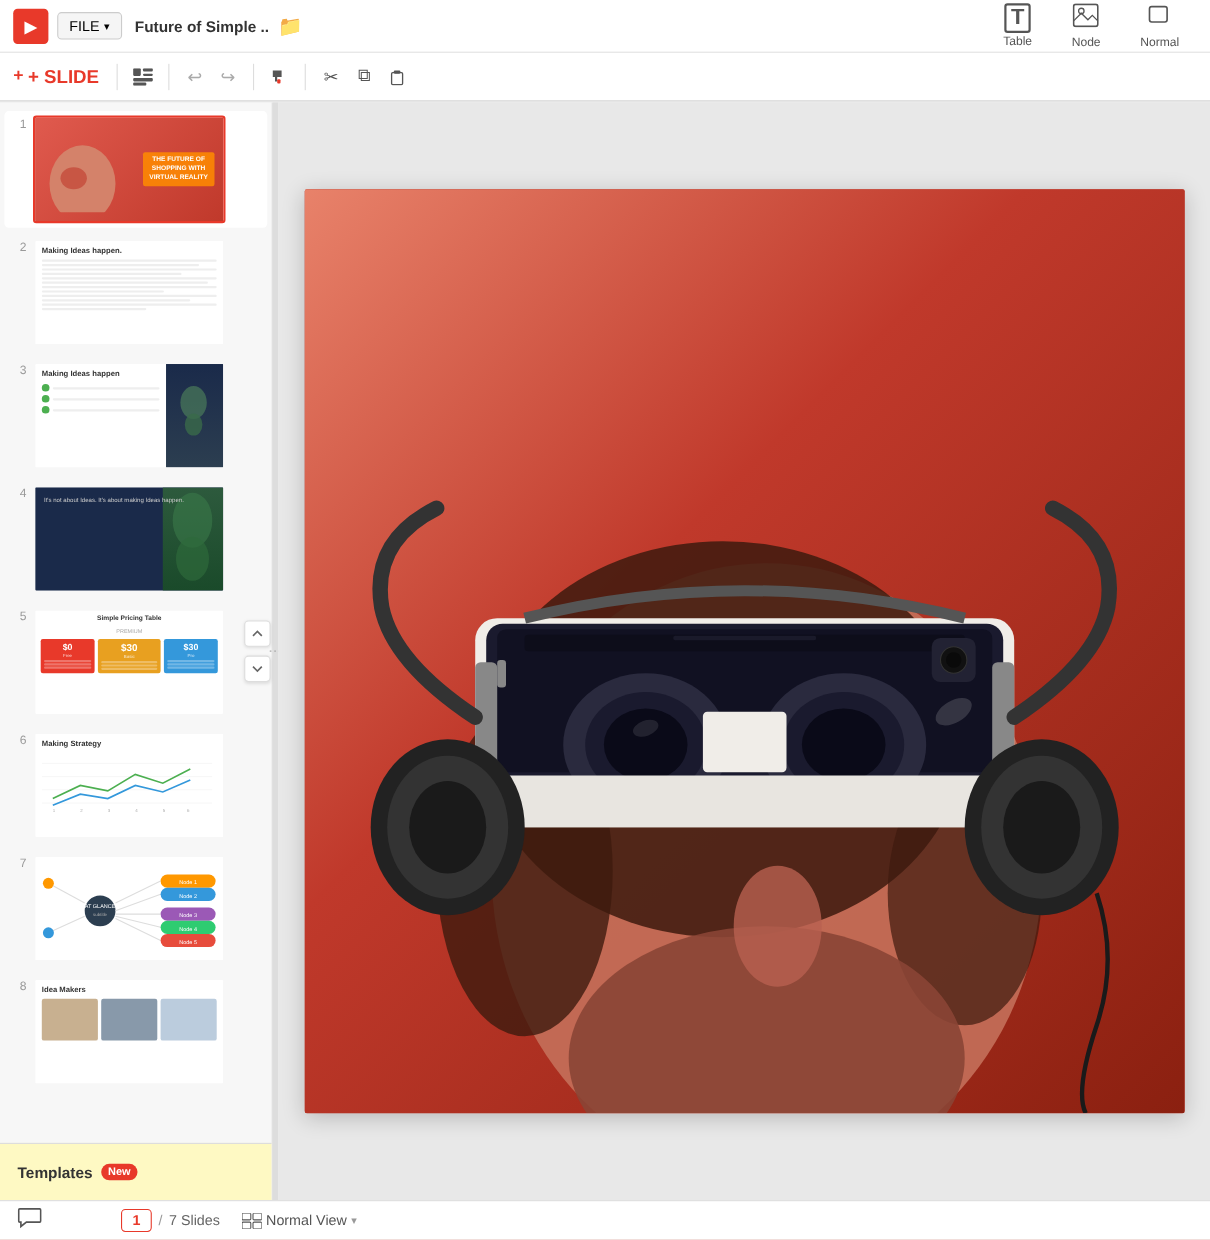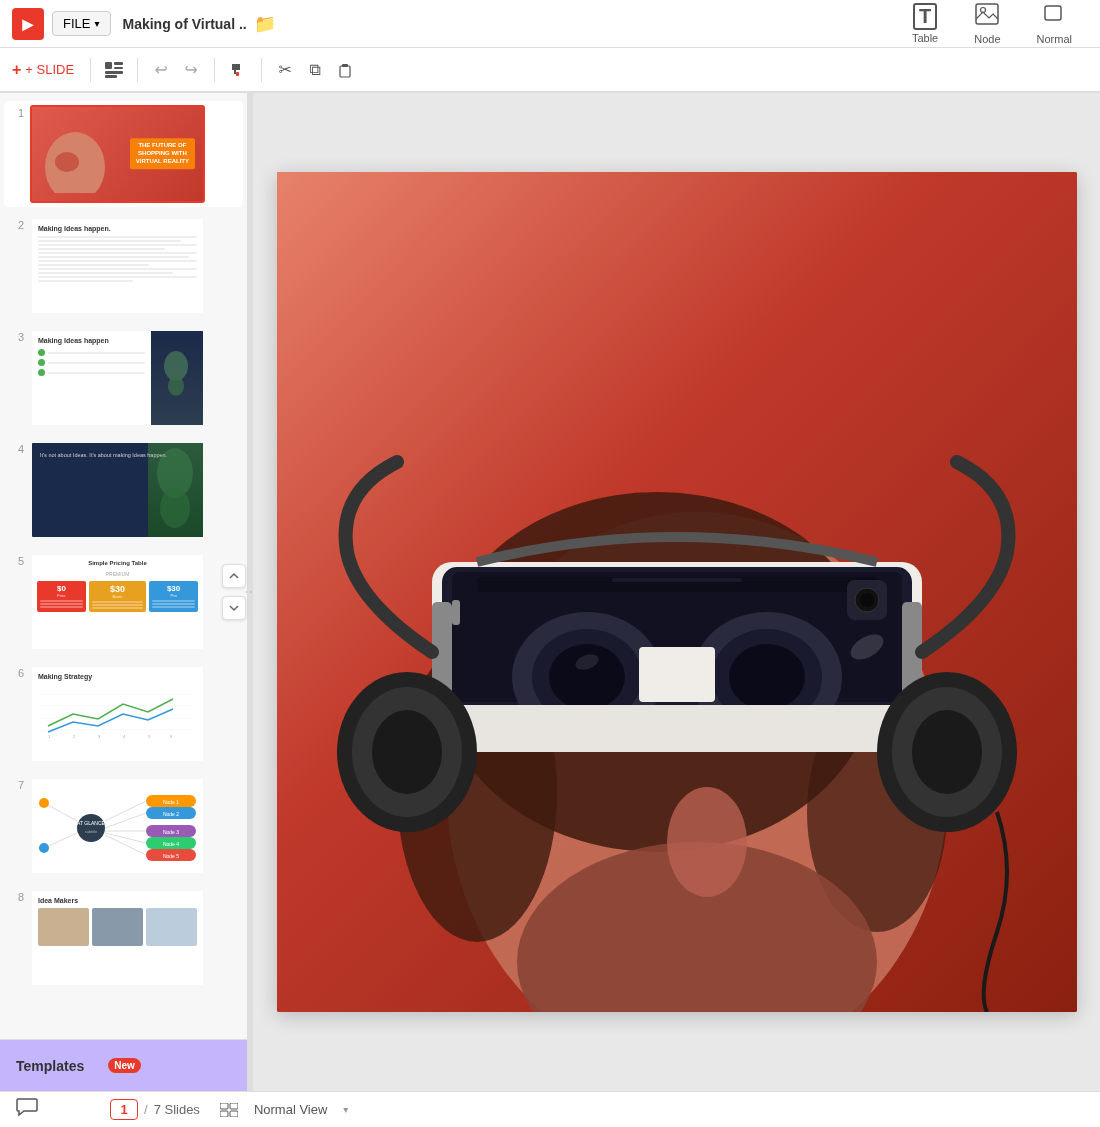--- a/index.html
+++ b/index.html
@@ -82,22 +82,22 @@
       background: linear-gradient(135deg, #e05a4e 0%, #c0392b 100%);
     }
     .thumb-1-text {
       position: absolute; right: 8px; top: 50%; transform: translateY(-50%);
       background: rgba(255,140,0,0.85); padding: 4px 6px; border-radius: 2px;
       font-size: 6px; color: white; font-weight: bold; text-align: center; line-height: 1.3;
     }
 
     
     .templates-footer {
-      height: 52px; background: #c4b5fd; border-top: 1px solid #ddd;
-      display: flex; align-items: center; padding: 0 16px; gap: 24px;
+      height: 52px; background: #fef9c3; border-top: 1px solid #ddd;
+      display: flex; align-items: center; padding: 0 16px; gap: 8px;
       flex-shrink: 0; cursor: pointer;
     }
     .templates-label { font-size: 14px; font-weight: 600; color: #333; }
     .new-badge {
       background: #e8392a; color: white; font-size: 10px; font-weight: 600;
       padding: 2px 6px; border-radius: 10px;
     }
 
     
     .canvas-area {
@@ -124,21 +124,21 @@
     .page-indicator {
       display: flex; align-items: center; gap: 6px; margin-left: 60px;
     }
     .current-page {
       border: 1px solid #e8392a; border-radius: 4px; padding: 2px 8px;
       font-size: 13px; color: #e8392a; font-weight: 600; min-width: 28px; text-align: center;
     }
     .page-sep { color: #999; font-size: 13px; }
     .slide-count { font-size: 13px; color: #666; }
     .normal-view-btn {
-      display: flex; align-items: center; gap: 16px; font-size: 13px; color: #555;
+      display: flex; align-items: center; gap: 4px; font-size: 13px; color: #555;
       cursor: pointer; padding: 3px 8px; border-radius: 4px;
     }
     .panel-icon-btn {
       width: 24px; height: 24px; background: #fff; border: 1px solid #ddd;
       border-radius: 4px; display: flex; align-items: center; justify-content: center;
       font-size: 12px; cursor: pointer; box-shadow: 0 1px 3px rgba(0,0,0,0.1);
     }
   </style>
 </head>
 <body>
@@ -146,21 +146,21 @@
 <div style="display:flex; flex-direction:column; flex-shrink:0; background:#fff; border-bottom: 1px solid #ddd;">
 
   <div class="top-toolbar">
     <div class="app-icon">
       <span>▶</span>
     </div>
     <div class="file-btn">
       <span>FILE</span>
       <span class="chevron">▾</span>
     </div>
-    <span class="doc-title">Making of Virtual ..</span>
+    <span class="doc-title">Future of Simple ..</span>
     <span class="folder-icon">📁</span>
 
     <div style="margin-left:auto; display:flex; align-items:center; gap:4px;">
       <div class="tool-btn">
         <span class="icon" style="font-size:20px; font-weight:bold; border:2px solid #555; padding:0 4px; border-radius:3px;">T</span>
         <span class="label">Table</span>
       </div>
       <div class="tool-btn">
         <span class="icon">
           <svg width="24" height="22" viewBox="0 0 24 22" fill="none" xmlns="http://www.w3.org/2000/svg">
@@ -178,21 +178,21 @@
           </svg>
         </span>
         <span class="label">Normal</span>
       </div>
     </div>
   </div>
 
   <div class="second-toolbar">
     <div class="add-slide-btn">
       <span class="plus">+</span>
-      <span style="font-size:13px; font-weight:400;">+ SLIDE</span>
+      <span style="font-size:17px; font-weight:700;">+ SLIDE</span>
     </div>
     <div class="divider-v"></div>
     <div class="tb-icon-btn">
       <svg width="18" height="16" viewBox="0 0 18 16">
         <rect x="0" y="0" width="7" height="7" rx="1" fill="#555"></rect>
         <rect x="9" y="0" width="9" height="3" rx="1" fill="#555"></rect>
         <rect x="9" y="5" width="9" height="2" rx="1" fill="#555"></rect>
         <rect x="0" y="9" width="18" height="3" rx="1" fill="#555"></rect>
         <rect x="0" y="13" width="12" height="3" rx="1" fill="#555"></rect>
       </svg>

